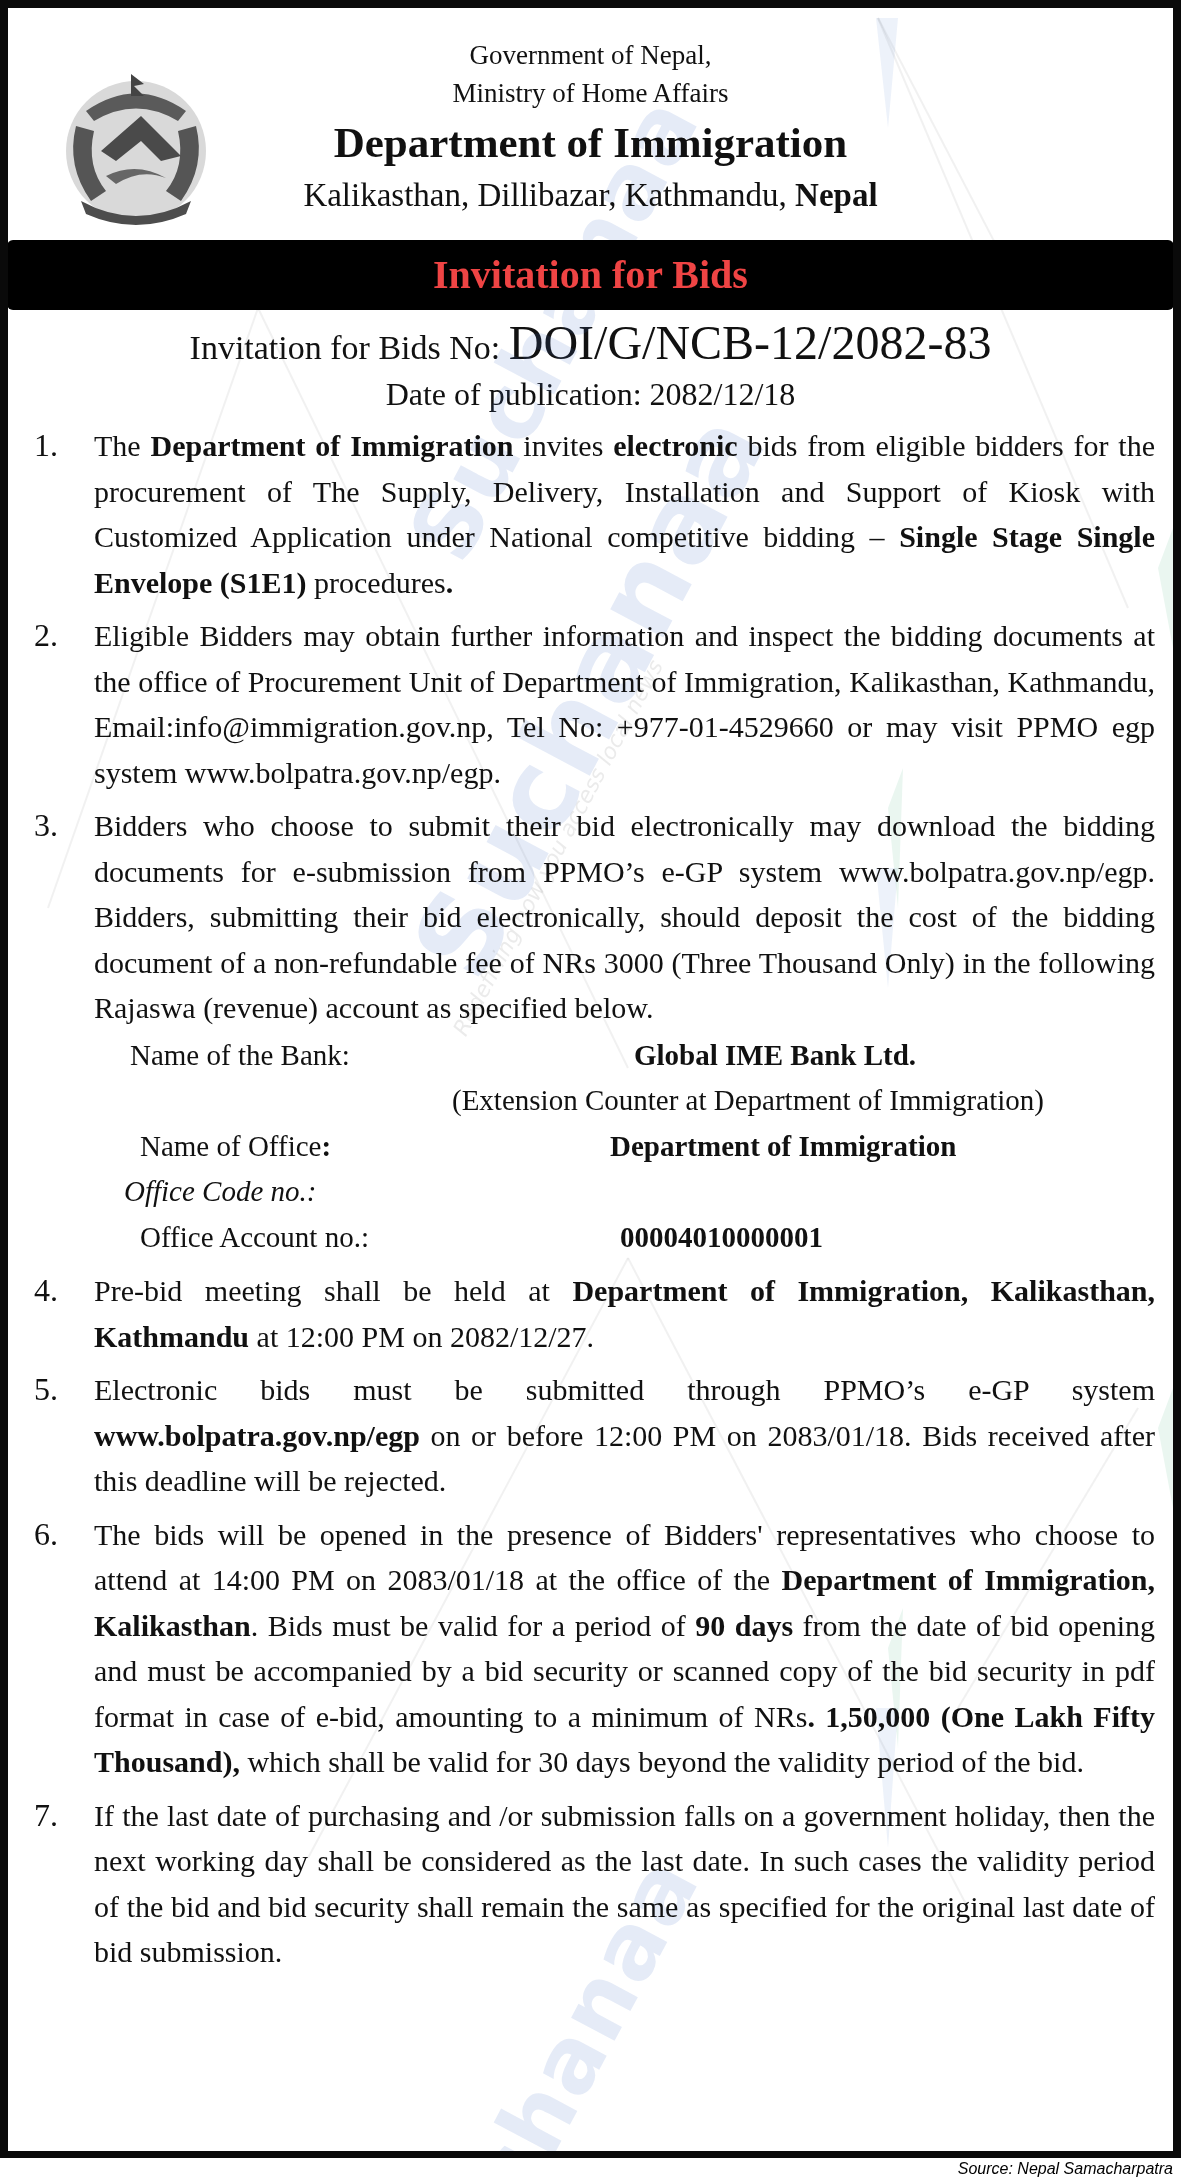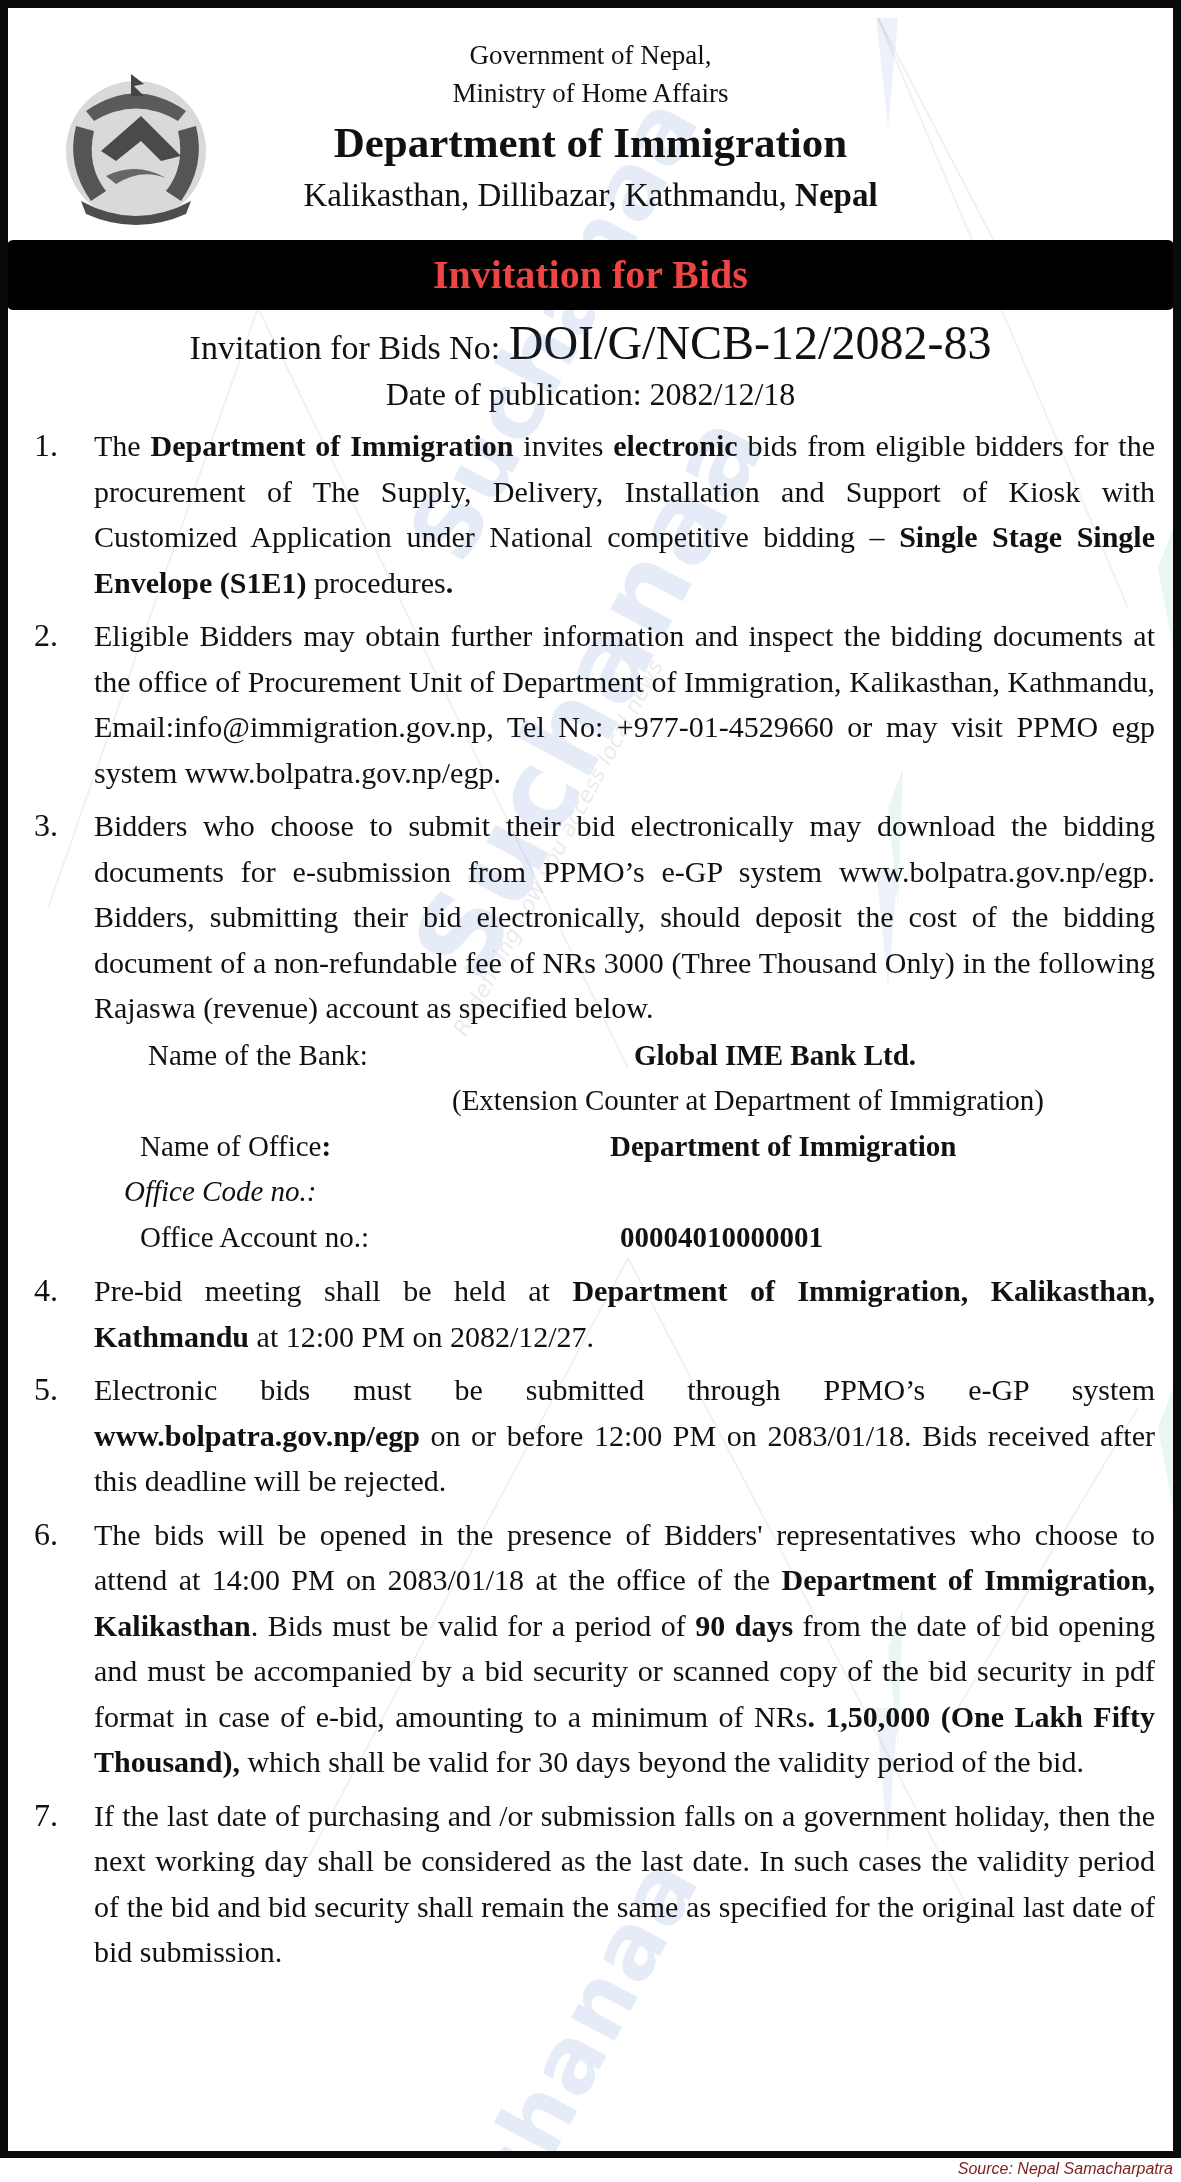--- a/index.html
+++ b/index.html
@@ -51,21 +51,21 @@
   .item p { margin: 0; }
 
   .bank { position: relative; margin: 2px 0 6px 0; font-size: 29px; line-height: 45.5px; }
   .bank-row { position: relative; height: 45.5px; }
   .bank-label { position: absolute; }
   .bank-value { position: absolute; font-weight: bold; }
   .bank-value.plain { font-weight: normal; }
 
   .source {
     position: absolute; right: 8px; top: 2158px; font-family: "Liberation Sans", sans-serif;
-    font-style: italic; font-size: 16px; line-height: 22px; color: #7f1d1d;
+    font-style: italic; font-size: 16px; line-height: 22px; color: #000000;
   }
 </style>
 </head>
 <body>
 
 <div class="frame">
 
   <div class="wm" style="left:0;top:0;width:1165px;height:2150px;">
     <svg class="wm-tri" style="left:0;top:0;width:1165px;height:2150px;" width="1165" height="2150">
       <g stroke="rgba(120,120,120,0.10)" stroke-width="2" fill="none">
@@ -128,21 +128,21 @@
       </div>
     <div class="item">
         <span class="num">2.</span>
         <p class="segs"><span>Eligible Bidders may obtain further information and inspect the bidding documents at the office of Procurement Unit of Department of Immigration, Kalikasthan, Kathmandu, Email:info@immigration.gov.np, Tel No: +977-01-4529660 or may visit PPMO egp system www.bolpatra.gov.np/egp.</span></p>
       </div>
     <div class="item">
         <span class="num">3.</span>
         <p class="segs"><span>Bidders who choose to submit their bid electronically may download the bidding documents for e-submission from PPMO’s e-GP system www.bolpatra.gov.np/egp. Bidders, submitting their bid electronically, should deposit the cost of the bidding document of a non-refundable fee of NRs 3000 (Three Thousand Only) in the following Rajaswa (revenue) account as specified below.</span></p>
       <div class="bank">
         <div class="bank-row">
-            <span class="bank-label" style="left:54px;">Name of the Bank:</span>
+            <span class="bank-label" style="left:36px;">Name of the Bank:</span>
             <span class="bank-value" style="left:540px;">Global IME Bank Ltd.</span>
           </div>
         <div class="bank-row">
             <span class="bank-value plain" style="left:358px;">(Extension Counter at Department of Immigration)</span>
           </div>
         <div class="bank-row">
             <span class="bank-label" style="left:46px;"><span>Name of Office</span><b>:</b></span>
             <span class="bank-value" style="left:516px;">Department of Immigration</span>
           </div>
         <div class="bank-row">

